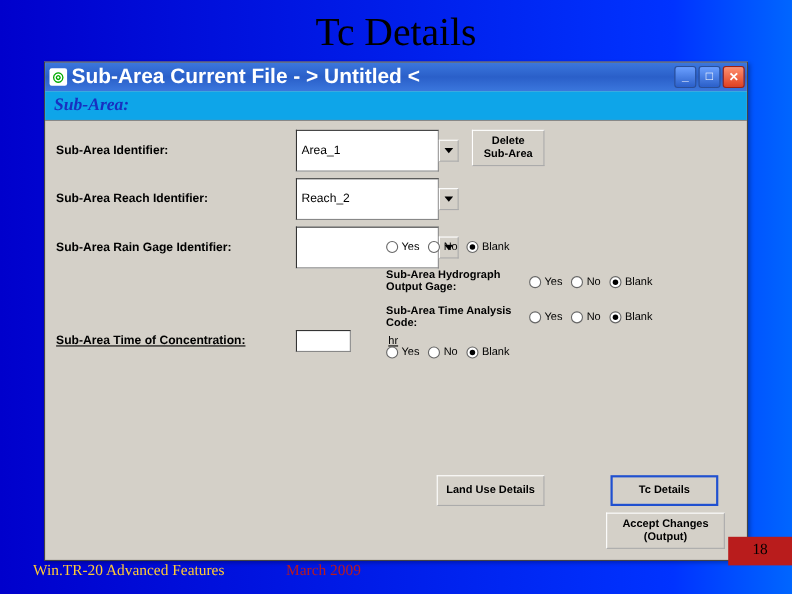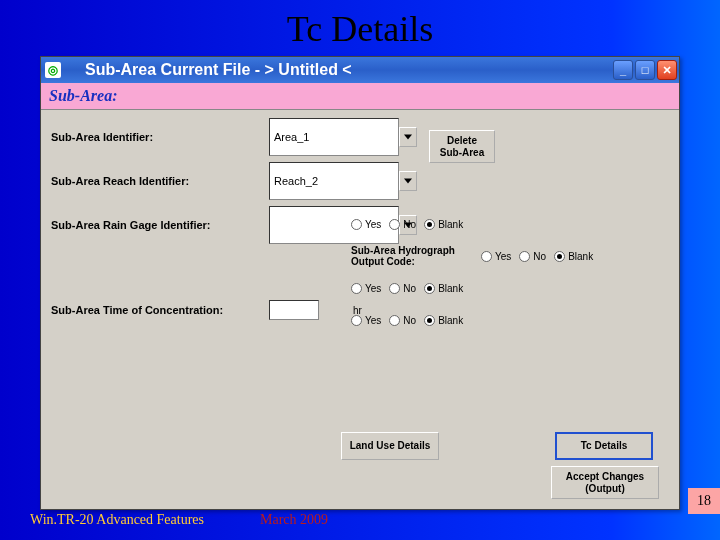--- a/index.html
+++ b/index.html
@@ -37,44 +37,43 @@
   .app-icon {
     width: 16px; height: 16px;
     background: #fff;
     border-radius: 2px;
     display: flex; align-items: center; justify-content: center;
     font-size: 12px; color: #0a0;
     font-weight: bold;
   }
   .titlebar-text {
     color: #fff;
-    font-size: 16px;
+    font-size: 19px;
     font-weight: bold;
     flex: 1;
     white-space: nowrap;
-    margin-left: 20px;
   }
   .win-btns { display: flex; gap: 2px; }
   .win-btn {
     width: 20px; height: 20px;
     border-radius: 3px;
     display: flex; align-items: center; justify-content: center;
     font-size: 11px; font-weight: bold;
     color: #fff;
   }
   .win-btn.min, .win-btn.max {
     background: linear-gradient(to bottom, #6a9fff, #2a5fc9);
     border: 1px solid #2a4f99;
   }
   .win-btn.close {
     background: linear-gradient(to bottom, #ff9070, #e04020);
     border: 1px solid #a02010;
   }
   .subhead {
-    background: #f9a8d4;
+    background: #0ea5e9;
     padding: 4px 8px;
     border-bottom: 1px solid #888;
   }
   .subhead-text {
     color: #1830c0;
     font-family: "Times New Roman", serif;
     font-style: italic;
     font-weight: bold;
     font-size: 16px;
   }
@@ -115,21 +114,21 @@
     font-size: 10px;
     font-weight: bold;
     padding: 4px 6px;
     text-align: center;
     cursor: pointer;
     line-height: 1.15;
   }
   .delete-sub {
     position: absolute;
     left: 388px;
-    top: 20px;
+    top: 8px;
     width: 66px;
   }
   .text-input {
     width: 50px;
     height: 20px;
     background: #fff;
     border: 1px inset #888;
     font-size: 11px;
     padding: 2px;
   }
@@ -174,26 +173,27 @@
     display: flex; align-items: center; justify-content: center;
   }
   .radio.selected::after {
     content: '';
     width: 5px; height: 5px;
     background: #000;
     border-radius: 50%;
   }
   .toc-row {
     margin-top: 56px;
+    text-decoration: underline;
   }
   .bottom-btns {
     margin-top: 112px;
     display: flex;
     justify-content: flex-end;
-    gap: 116px;
+    gap: 60px;
     padding-right: 16px;
   }
   .btn-wide { width: 98px; min-height: 28px; }
   .btn-tc {
     width: 98px;
     min-height: 22px;
     border: 2px solid #2050d0;
     background: #d4d0c8;
     padding: 3px;
   }
@@ -218,23 +218,23 @@
     bottom: 12px;
     left: 260px;
     color: #b91c1c;
     font-size: 14px;
     font-family: "Times New Roman", serif;
   }
   .slide-num-box {
     position: absolute;
     bottom: 26px;
     right: 0;
-    width: 32px;
+    width: 58px;
     height: 26px;
-    background: #fca5a5;
+    background: #b91c1c;
     color: #000;
     display: flex;
     align-items: center;
     justify-content: center;
     font-size: 14px;
     font-family: "Times New Roman", serif;
     text-align: right;
   }
 </style>
 </head>
@@ -314,37 +314,38 @@
               <span class="radio"></span>
               <span>No</span>
             </div>
           <div class="radio-opt">
               <span class="radio selected"></span>
               <span>Blank</span>
             </div>
         </div>
       </div>
       <div class="code-row">
-        <div class="code-lbl">Sub-Area Hydrograph Output Code:</div>
+        <div class="code-lbl">Sub-Area Hydrograph Output Gage:</div>
         <div class="radios">
           <div class="radio-opt">
               <span class="radio"></span>
               <span>Yes</span>
             </div>
           <div class="radio-opt">
               <span class="radio"></span>
               <span>No</span>
             </div>
           <div class="radio-opt">
               <span class="radio selected"></span>
               <span>Blank</span>
             </div>
         </div>
       </div>
       <div class="code-row">
+        <div class="code-lbl">Sub-Area Time Analysis Code:</div>
         <div class="radios">
           <div class="radio-opt">
               <span class="radio"></span>
               <span>Yes</span>
             </div>
           <div class="radio-opt">
               <span class="radio"></span>
               <span>No</span>
             </div>
           <div class="radio-opt">

